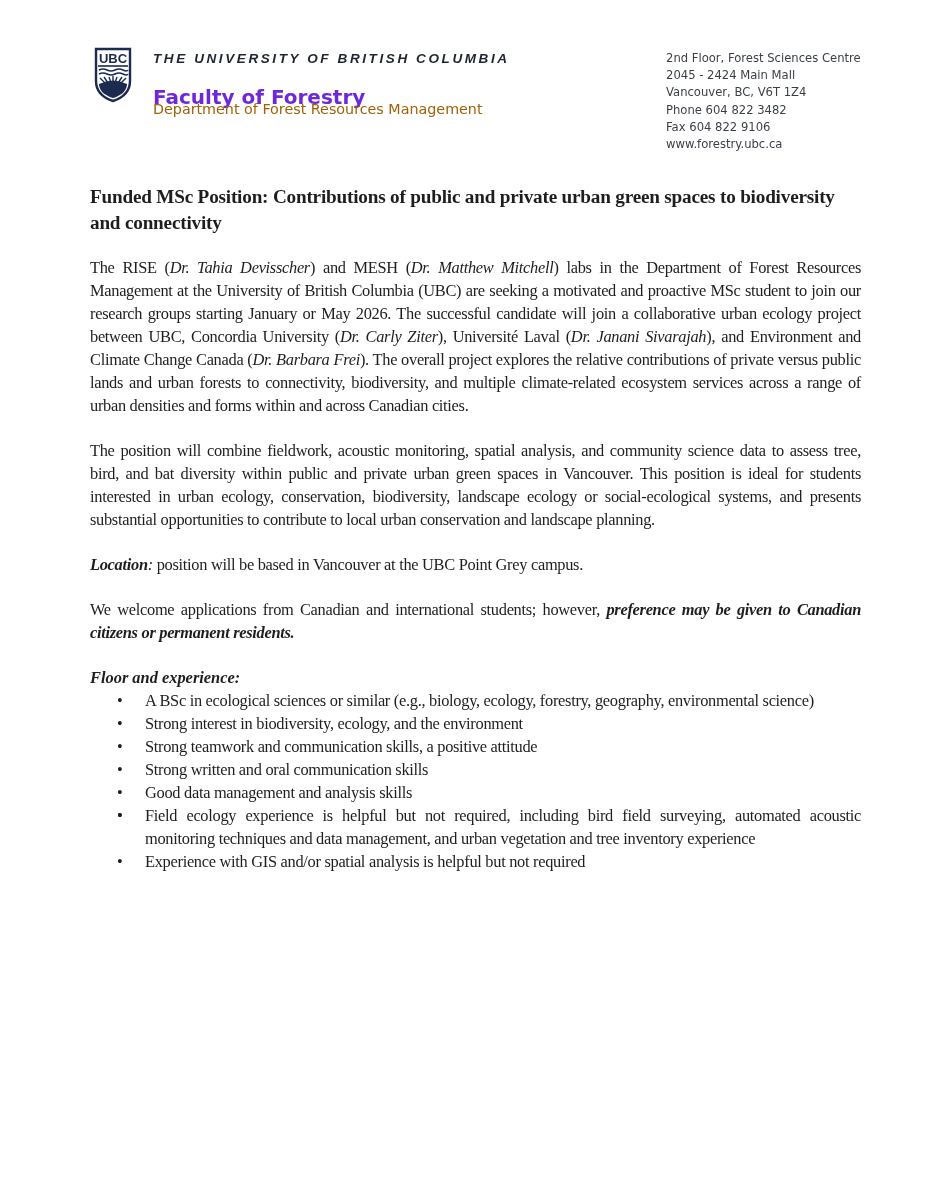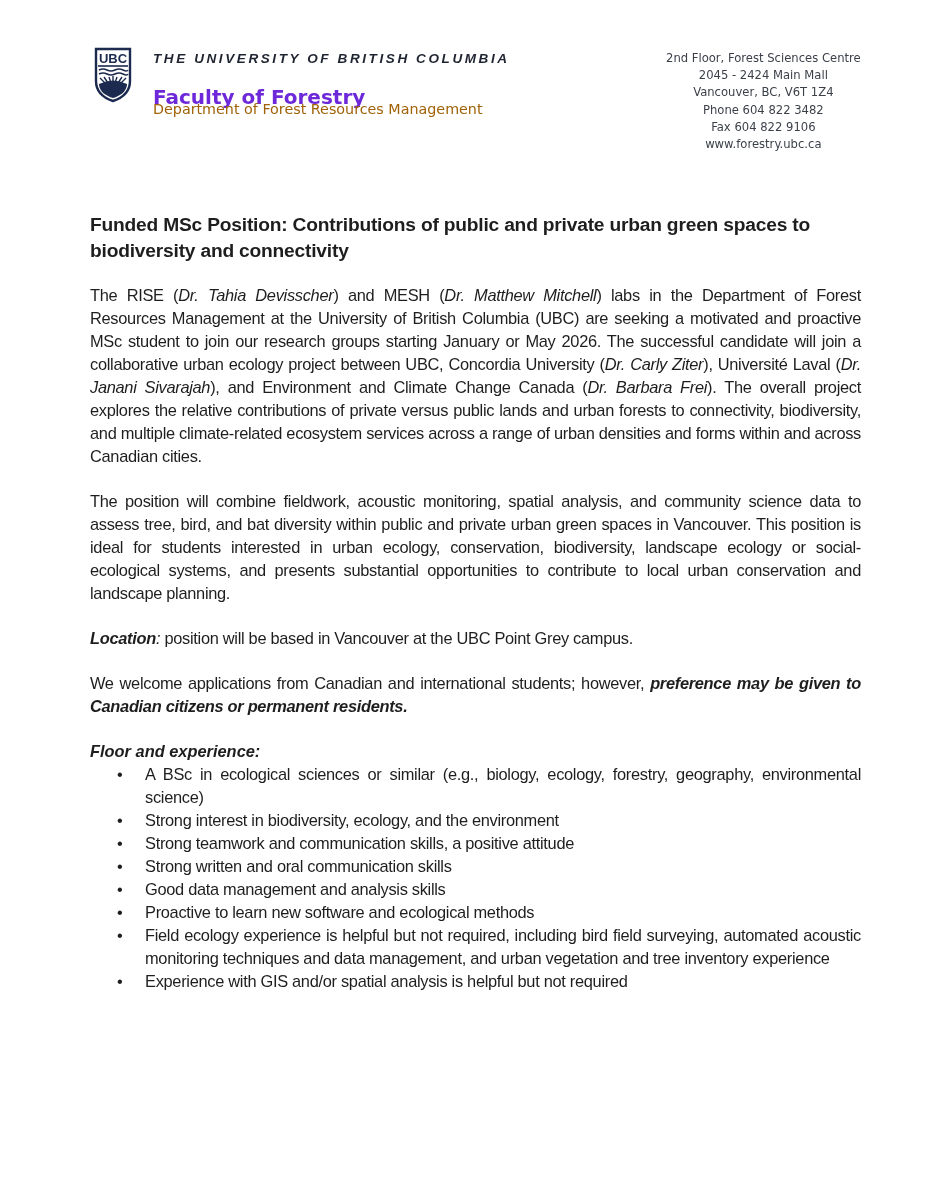--- a/index.html
+++ b/index.html
@@ -5,24 +5,24 @@
   html, body { margin: 0; padding: 0; background: #ffffff; }
   body { width: 951px; height: 1200px; position: relative; overflow: hidden; color: #1e1e1e; }
   .page { position: absolute; left: 0; top: 0; width: 951px; height: 1020px; background: #fff; }
 
   
   .logo { position: absolute; left: 94px; top: 47px; width: 38px; height: 56px; }
   .uni-name { position: absolute; left: 153px; top: 51px; font-family: "Liberation Sans", sans-serif; font-weight: bold; font-size: 13.5px; letter-spacing: 2.6px; color: #1e2430; font-style: italic; }
   .faculty { position: absolute; left: 153px; top: 85px; font-family: "DejaVu Sans", sans-serif; font-weight: bold; font-size: 20px; color: #6d28d9; }
   .dept { position: absolute; left: 153px; top: 101px; font-family: "DejaVu Sans", sans-serif; font-size: 14.3px; color: #a16207; }
   .address { position: absolute; left: 666px; top: 50px; font-family: "DejaVu Sans", sans-serif; font-size: 11.6px; line-height: 17.2px; color: #3a3f48; }
-  .address div { white-space: nowrap; text-align: center; }
+  .address div { white-space: nowrap; }
 
   
-  .content { position: absolute; left: 90px; top: 212px; width: 771px; font-family: Liberation Sans, sans-serif; font-size: 16.4px; line-height: 23px; color: #1e1e1e; }
+  .content { position: absolute; left: 90px; top: 184px; width: 771px; font-family: Liberation Serif, serif; font-size: 16.4px; line-height: 23px; color: #1e1e1e; }
   .title { font-weight: bold; font-size: 19.2px; line-height: 26px; margin: 0 0 20px 0; letter-spacing: -0.2px; }
   p { margin: 0 0 22px 0; text-align: justify; letter-spacing: -0.3px; }
   .bi { font-weight: bold; font-style: italic; }
   .it { font-style: italic; margin-top: 26px; }
   .skills-heading { font-weight: bold; font-style: italic; margin-top: 0; }
   ul { margin: 0; padding: 0 0 0 55px; list-style: none; }
   li { position: relative; text-align: justify; letter-spacing: -0.3px; }
   li .bullet { position: absolute; left: -28px; top: 0; }
 </style>
 </head>
@@ -64,18 +64,18 @@
 
     <p><span>We welcome applications from Canadian and international students; however, </span><span class="bi">preference may be given to Canadian citizens or permanent residents.</span></p>
 
     <div class="skills-heading">Floor and experience:</div>
     <ul>
       <li><span class="bullet">•</span><span>A BSc in ecological sciences or similar (e.g., biology, ecology, forestry, geography, environmental science)</span></li>
       <li><span class="bullet">•</span><span>Strong interest in biodiversity, ecology, and the environment</span></li>
       <li><span class="bullet">•</span><span>Strong teamwork and communication skills, a positive attitude</span></li>
       <li><span class="bullet">•</span><span>Strong written and oral communication skills</span></li>
       <li><span class="bullet">•</span><span>Good data management and analysis skills</span></li>
-      <li><span class="bullet">•</span><span>Proactive to learn new software and ecological methods</span></li>
+      <li><span class="bullet">•</span></li>
       <li><span class="bullet">•</span><span>Field ecology experience is helpful but not required, including bird field surveying, automated acoustic monitoring techniques and data management, and urban vegetation and tree inventory experience</span></li>
       <li><span class="bullet">•</span><span>Experience with GIS and/or spatial analysis is helpful but not required</span></li>
     </ul>
   </div>
 </div>
 
 </body></html>

